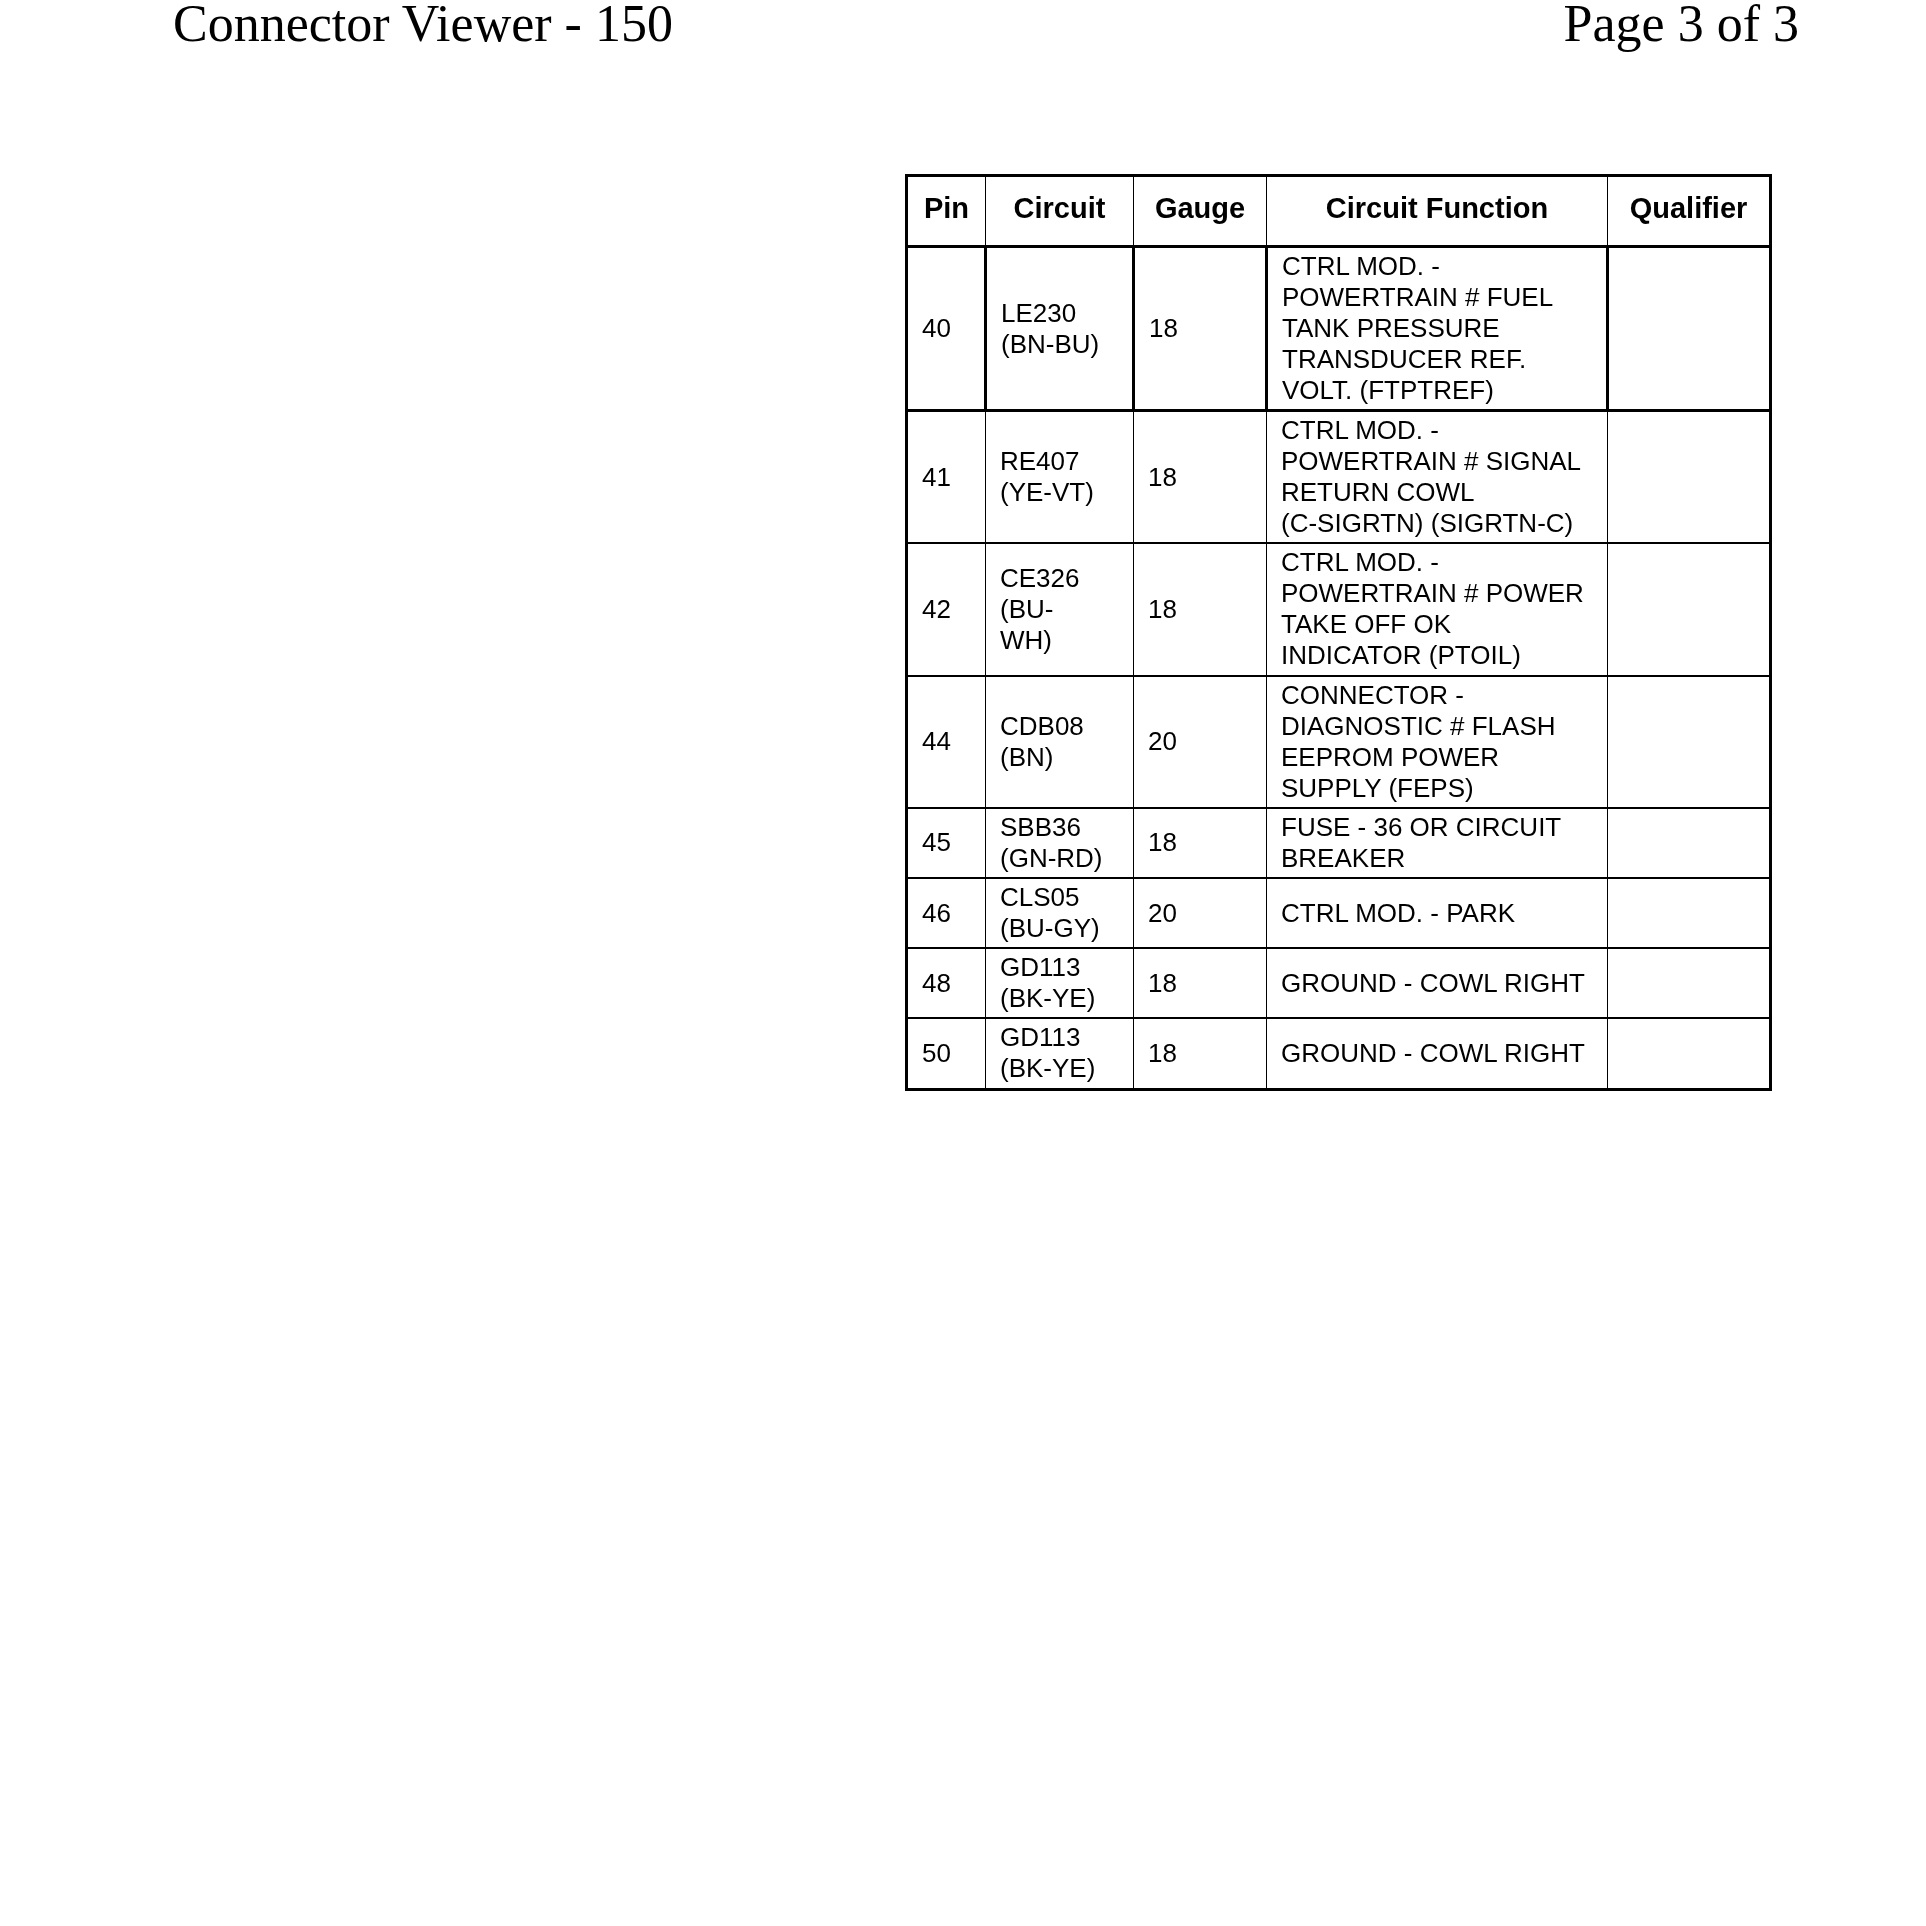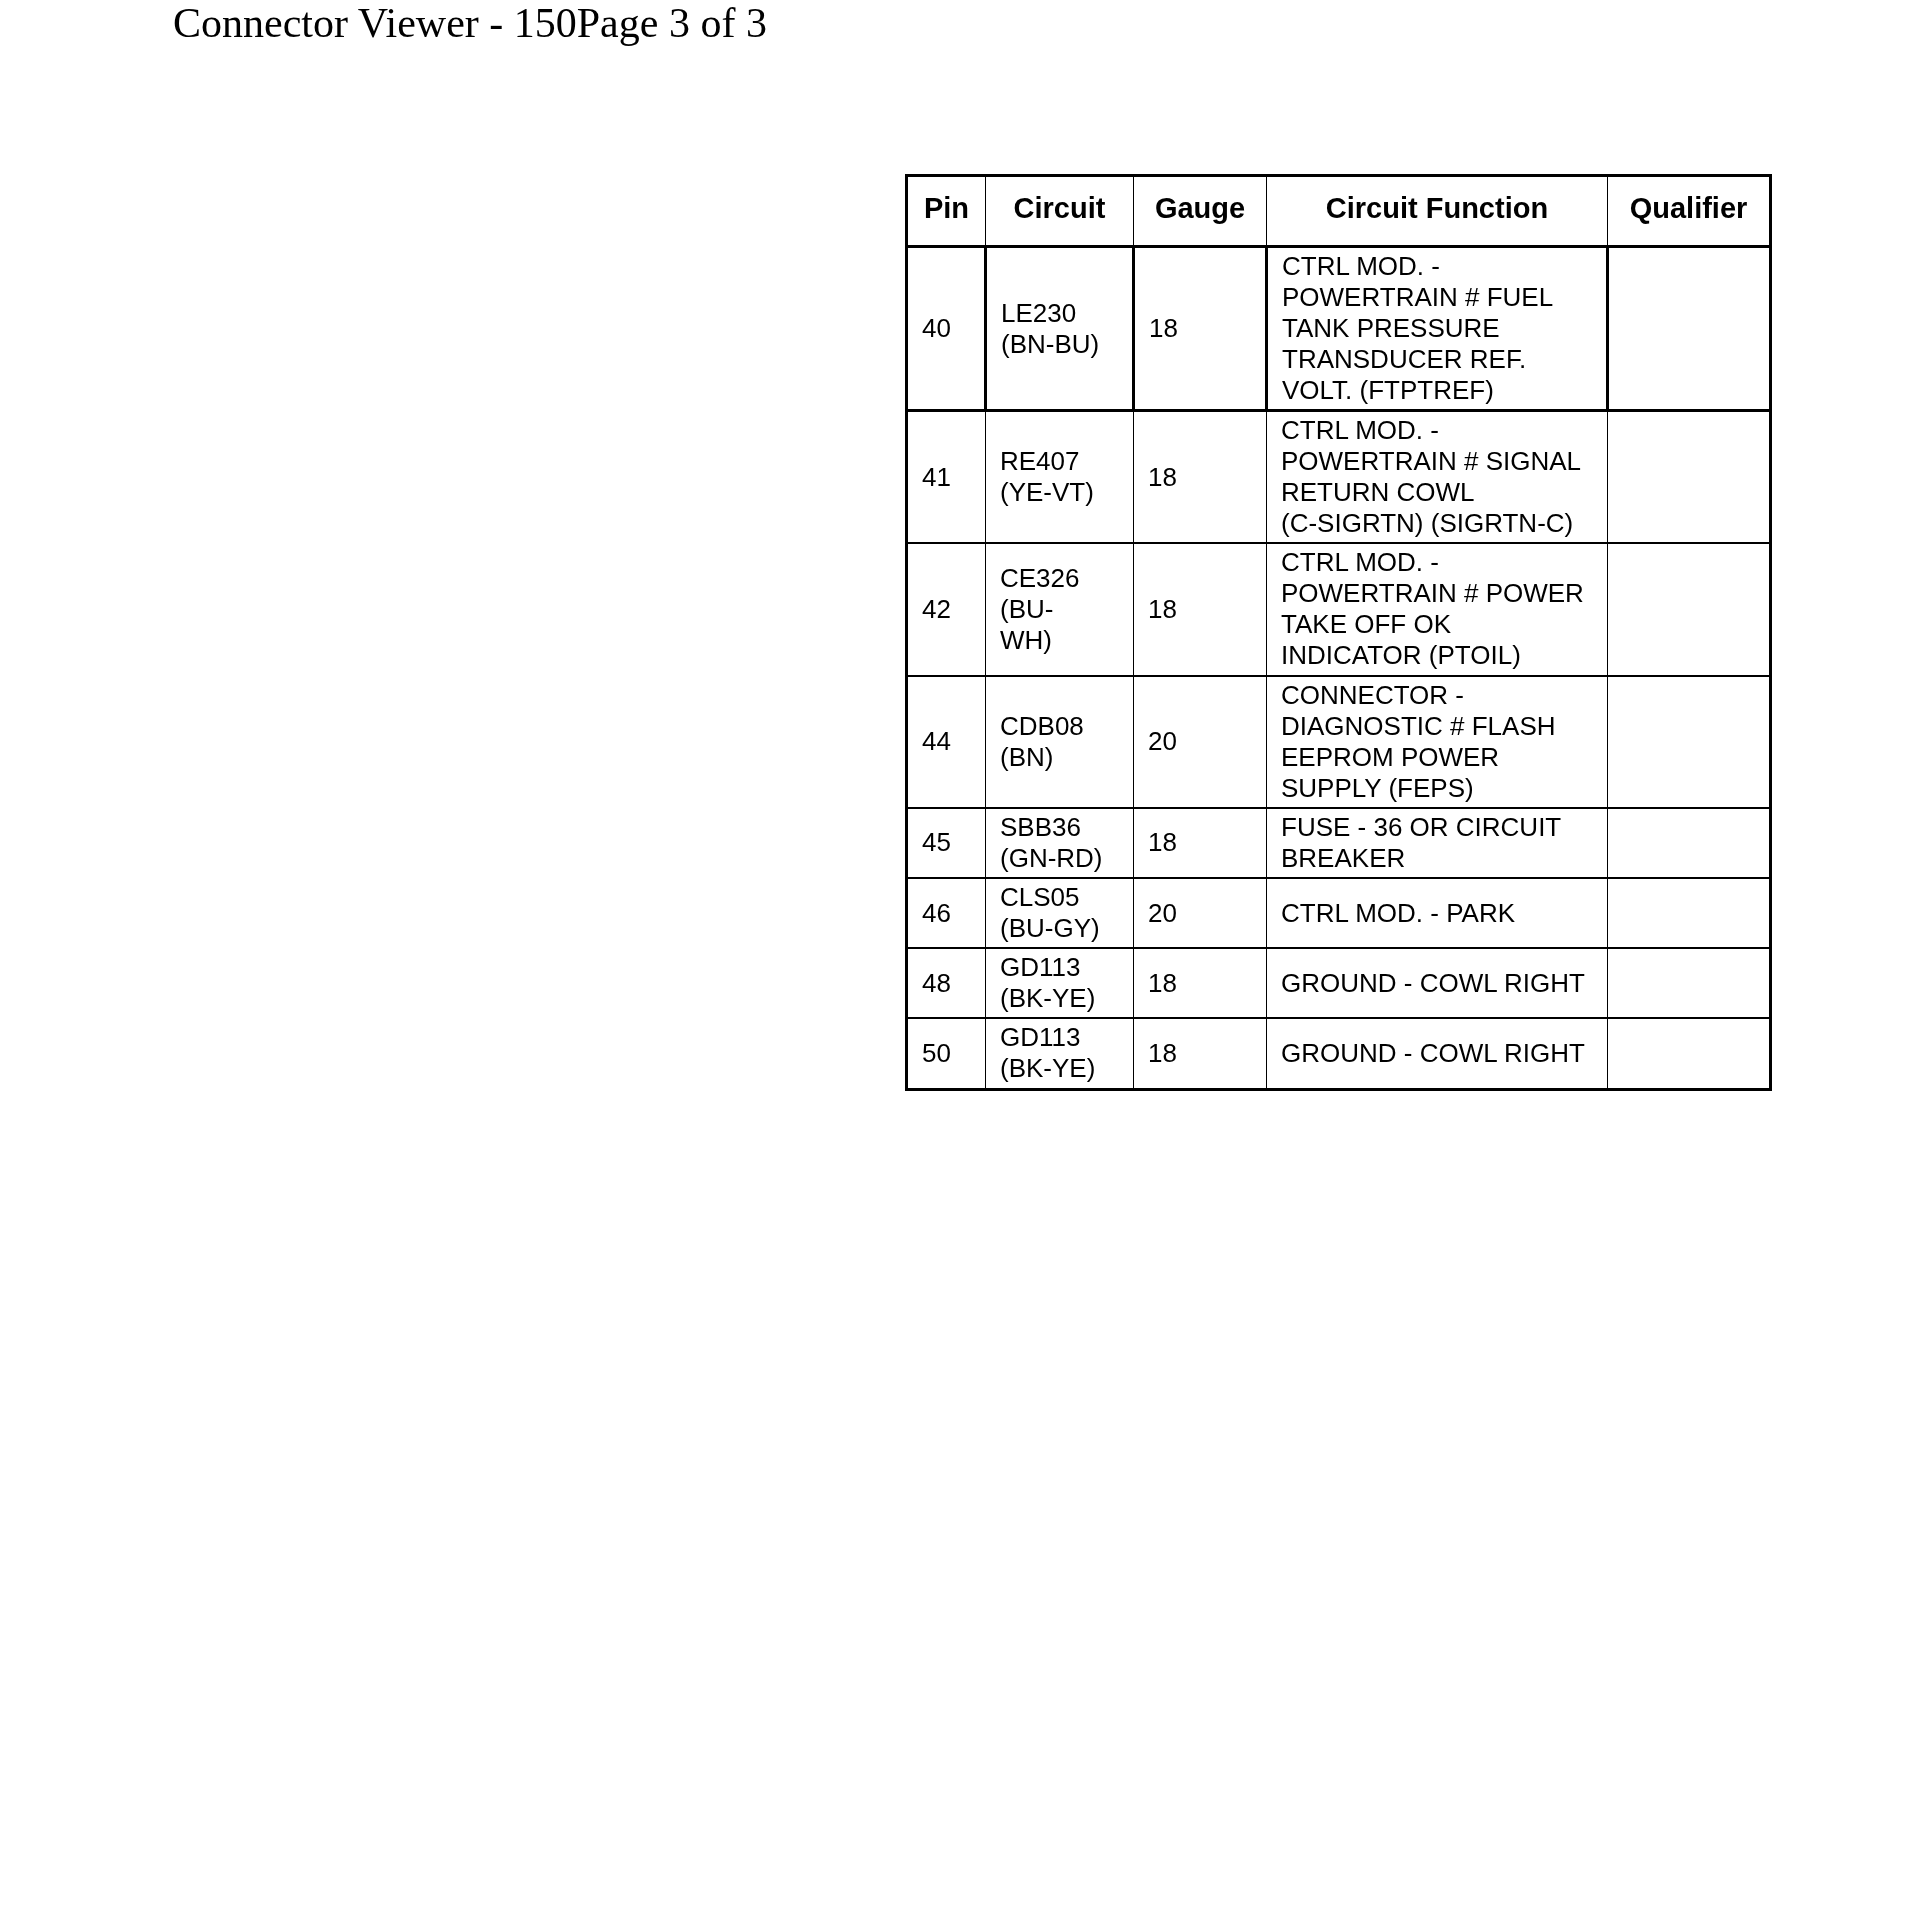--- a/index.html
+++ b/index.html
@@ -7,24 +7,25 @@
     width: 1965px; height: 2542px;
     background: #ffffff;
     position: relative;
     overflow: hidden;
     font-family: "Liberation Sans", sans-serif;
     color: #000000;
   }
   .print-header {
     position: absolute;
     top: 1.5px; left: 173px; width: 1626px;
-    display: flex; align-items: baseline;
+    display: flex; justify-content: space-between; align-items: baseline;
     font-family: "Liberation Serif", serif;
-    font-size: 42px; line-height: 43px;
+    font-size: 52px; line-height: 43px;
     white-space: nowrap;
+    gap: 19px;
   }
   table.pin-table {
     position: absolute;
     left: 905px; top: 174px;
     width: 863px;
     border-collapse: collapse;
     table-layout: fixed;
     background: #ffffff;
   }
   table.pin-table { border: 3.5px solid #000; }

